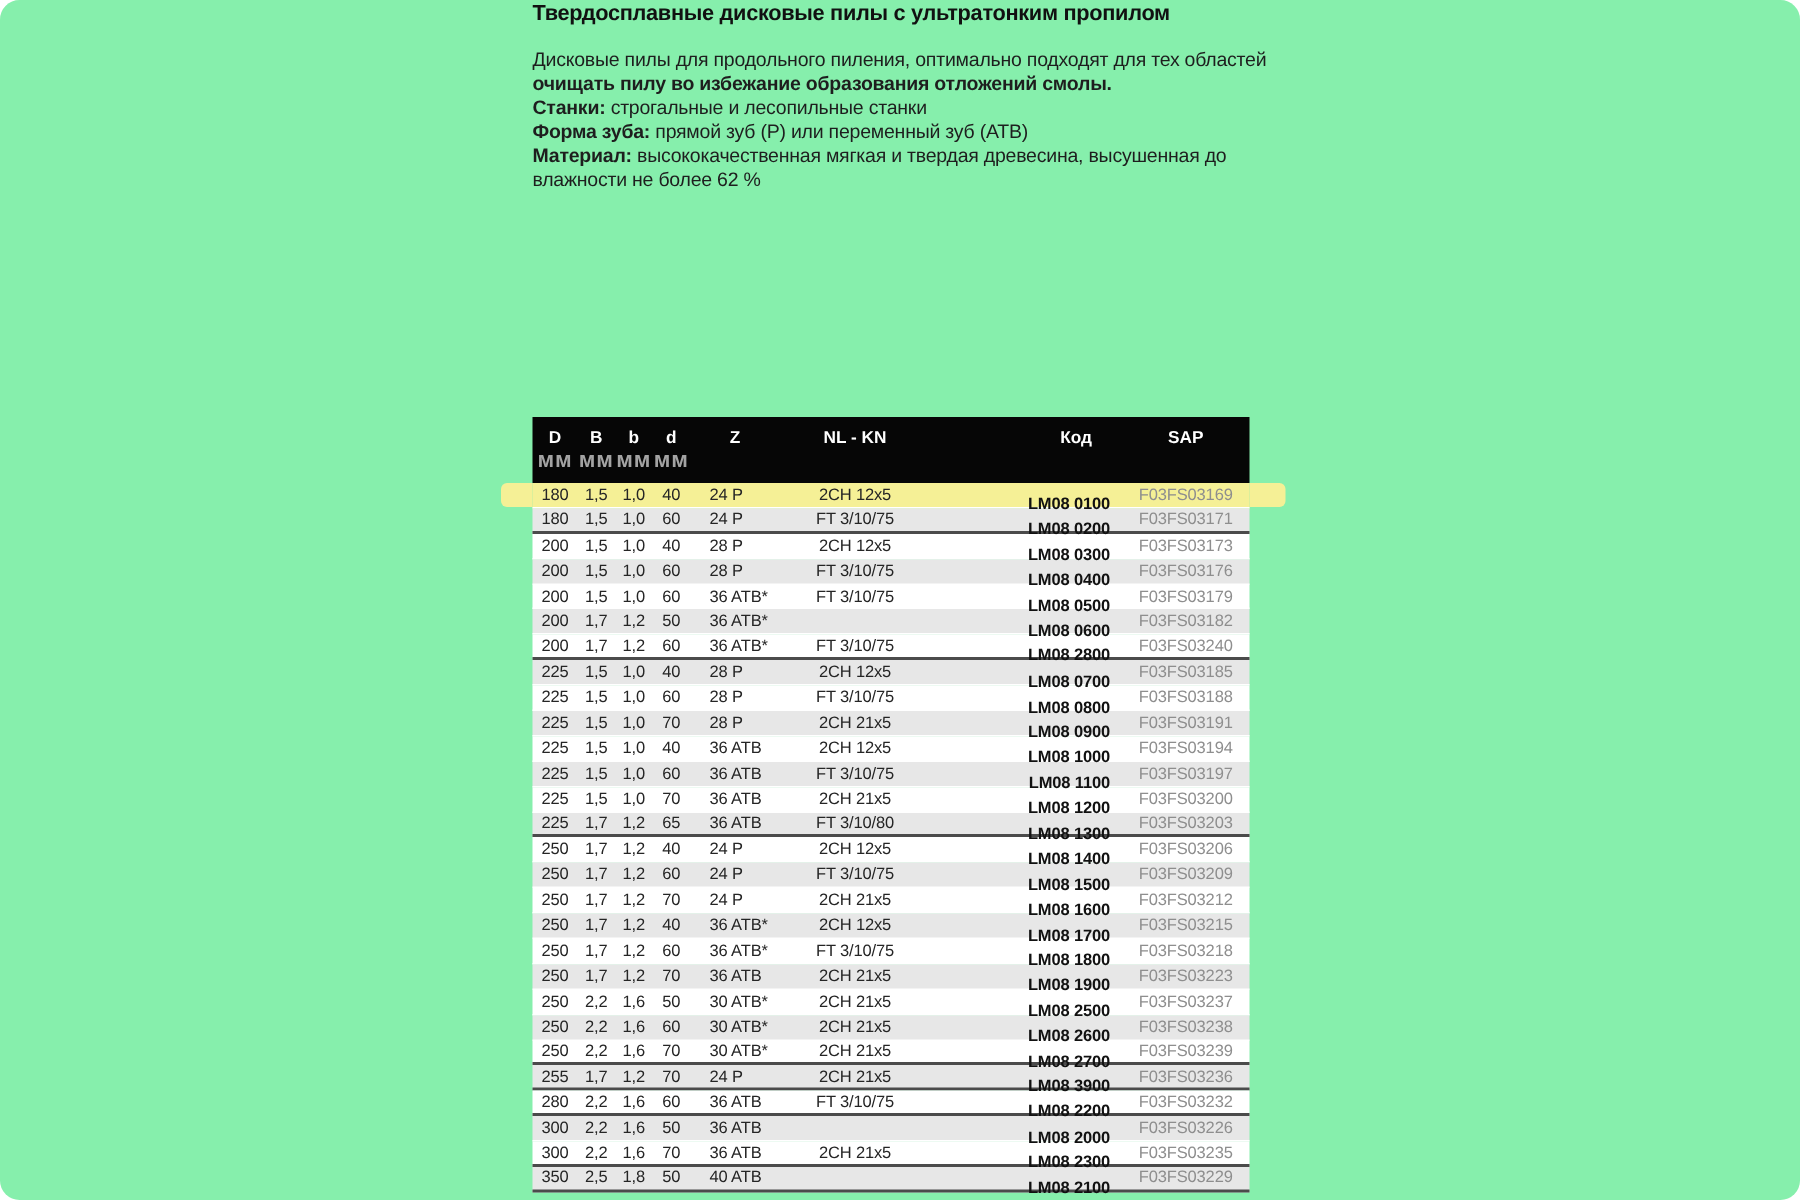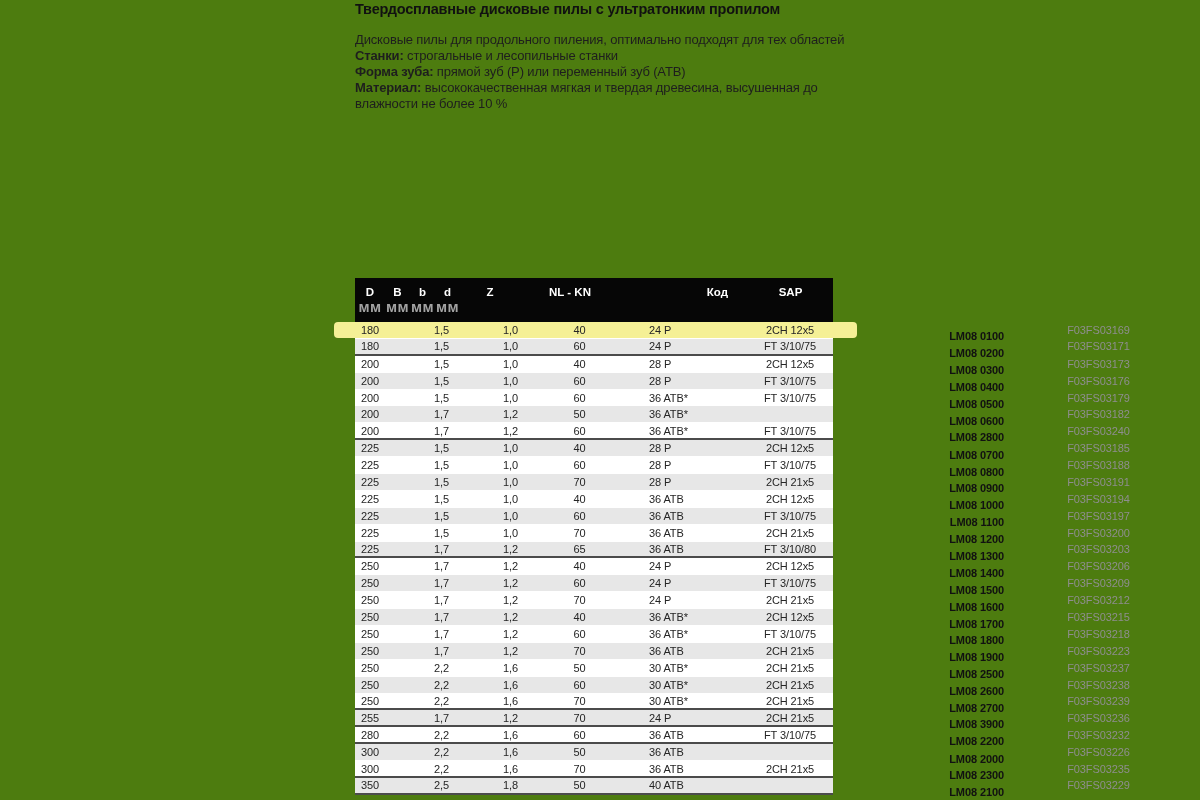--- a/index.html
+++ b/index.html
@@ -1,18 +1,18 @@
 <!DOCTYPE html>
 <html><head>
 <meta charset="utf-8">
 <style>
   html,body { margin:0; padding:0; background:#ffffff; }
   #page {
-    position:relative; width:1200px; height:800px; background:#4d7c0f; overflow:hidden;
-    font-family:"Liberation Sans", sans-serif; color:#1e1e1e;
+    position:relative; width:1200px; height:800px; background:#86efac; overflow:hidden;
+    font-family:"Liberation Sans", sans-serif; color:#1e1e1e;border-radius:13px;
   }
   
   #title {
     position:absolute; left:355px; top:1px; width:500px;
     font-size:14.5px; font-weight:bold; letter-spacing:-0.2px; color:#111;
   }
   
   #intro { position:absolute; left:355px; top:32px; width:490px; font-size:13px; letter-spacing:-0.15px; }
   .intro-line { height:16px; line-height:16px; white-space:nowrap; }
   .intro-line.bold { font-weight:bold; }
@@ -25,21 +25,20 @@
   }
   .th { color:#fff; font-weight:bold; font-size:11.5px; text-align:center; padding-top:8px; line-height:12px; }
   .th .unit { display:block; font-size:15px; color:#a3a3a3; margin-top:3px; letter-spacing:0.5px; }
   .th.a-right { text-align:right; padding-right:20px; }
   #rows { position:relative; }
   .row {
     display:grid; grid-template-columns:30px 25px 25px 25px 60px 100px 128px 85px;
     height:16.9px; box-sizing:border-box; align-items:center;
     font-size:11px; letter-spacing:-0.1px; color:#252525;
     border-bottom:1.3px solid #ffffff;
-    gap:44px;
   }
   .row.even { background:#e7e7e7; }
   .row.odd  { background:#ffffff; }
   .row.hl   { background:#f5f096; }
   .row.end  { border-bottom:2.2px solid #4b4b4b; }
   .cell { overflow:hidden; white-space:nowrap; }
   .cc { text-align:center; }
   .cz { text-align:left; padding-left:13px; }
   .ccode { text-align:right; padding-right:8px; font-weight:bold; color:#111;margin-top:13px; }
   .csap { text-align:center; color:#8e8e8e; }
@@ -52,28 +51,29 @@
 <body>
 
 <div id="page">
   <div id="title">Твердосплавные дисковые пилы с ультратонким пропилом</div>
 
   <div id="intro">
   <div class="intro-line"><span class="txt">Дисковые пилы для продольного пиления, оптимально подходят для тех областей</span></div>
 
 
 
+  <div class="intro-line bold"><span class="txt">очищать пилу во избежание образования отложений смолы.</span></div>
 
   <div class="intro-line"><span class="lbl">Станки:</span><span class="txt"> строгальные и лесопильные станки</span></div>
 
   <div class="intro-line"><span class="lbl">Форма зуба:</span><span class="txt"> прямой зуб (P) или переменный зуб (ATB)</span></div>
 
   <div class="intro-line"><span class="lbl">Материал:</span><span class="txt"> высококачественная мягкая и твердая древесина, высушенная до</span></div>
 
-  <div class="intro-line"><span class="txt">влажности не более 10 %</span></div>
+  <div class="intro-line"><span class="txt">влажности не более 62 %</span></div>
 </div>
 
   <div id="table">
     <div id="thead">
   <div class="th cell"><span class="lab">D</span><span class="unit">мм</span></div>
 
   <div class="th cell"><span class="lab">B</span><span class="unit">мм</span></div>
 
   <div class="th cell"><span class="lab">b</span><span class="unit">мм</span></div>
 

